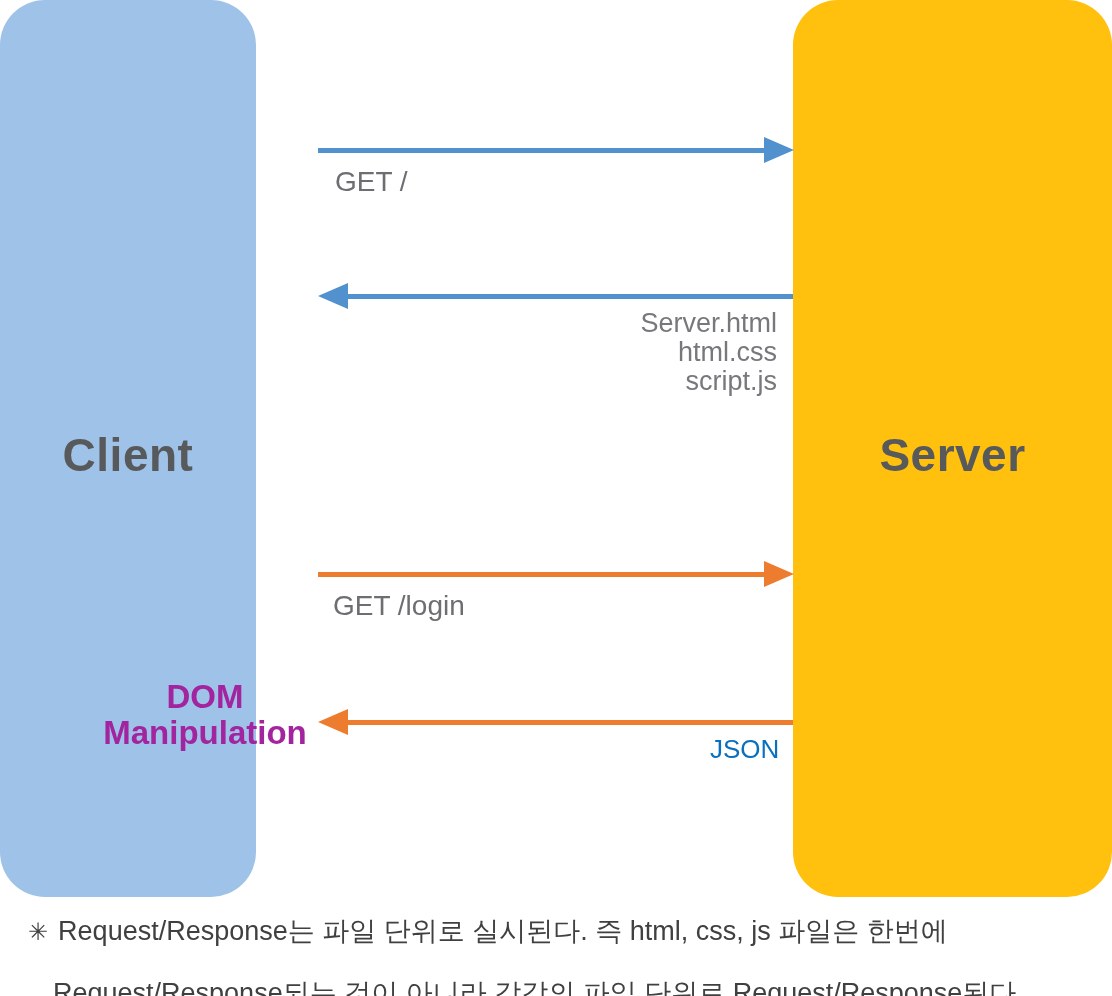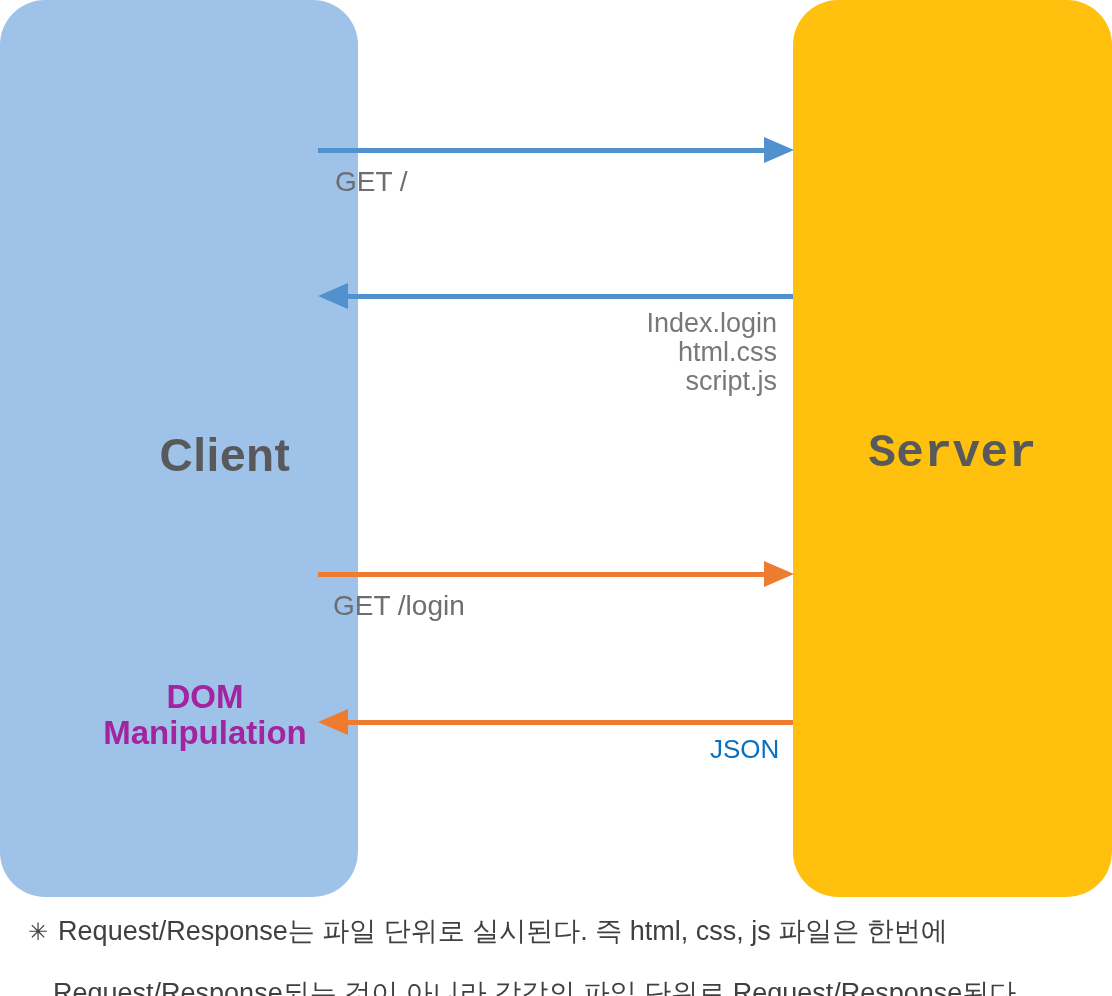--- a/index.html
+++ b/index.html
@@ -5,22 +5,22 @@
   html,body{margin:0;padding:0;background:#fff;}
   .canvas{
     position:relative;width:1112px;height:996px;overflow:hidden;
     font-family:"Liberation Sans", sans-serif;background:#fff;
   }
   .box{position:absolute;top:0;height:897px;border-radius:45px;}
   .box-label{
     position:absolute;top:428px;width:100%;text-align:center;
     font-size:46px;font-weight:bold;letter-spacing:.5px;
   }
-  .client-box{left:0;width:312px;padding-left:46px;}
-  .server-box{left:793px;width:319px;font-family:Liberation Mono, monospace;}
+  .client-box{left:0;width:256px;}
+  .server-box{left:793px;width:319px;}
   .arrow{position:absolute;left:0;top:0;width:0;height:0;}
   .shaft{position:absolute;height:5px;}
   .head{position:absolute;width:0;height:0;border-top:13px solid transparent;border-bottom:13px solid transparent;}
   .head.to-right{border-left:30px solid;}
   .head.to-left{border-right:30px solid;}
   .msg-label{position:absolute;font-size:28px;}
   .file-list{position:absolute;left:577px;width:200px;top:309px;text-align:right;font-size:27px;line-height:29px;}
   .json-label{position:absolute;left:710px;top:734px;font-size:26px;font-weight:normal;}
   .dom-block{position:absolute;left:85px;width:240px;top:679px;text-align:center;
     font-size:33px;font-weight:bold;line-height:36px;}
@@ -45,21 +45,21 @@
     <div class="shaft" style="left: 318px; top: 148px; width: 446px; background: rgb(80, 145, 206);"></div>
     <div class="head to-right" style="left: 764px; top: 137px; border-left-color: rgb(80, 145, 206);"></div>
   </div>
   <div class="msg-label" style="left: 335px; top: 166px; color: rgb(109, 110, 113);">GET /</div>
 
   <div class="arrow">
     <div class="shaft" style="left: 348px; top: 294px; width: 445px; background: rgb(80, 145, 206);"></div>
     <div class="head to-left" style="left: 318px; top: 283px; border-right-color: rgb(80, 145, 206);"></div>
   </div>
   <div class="file-list" style="color: rgb(119, 120, 123);">
-    <div>Index.login</div>
+    <div>Server.html</div>
     <div>html.css</div>
     <div>script.js</div>
   </div>
 
   <div class="arrow">
     <div class="shaft" style="left: 318px; top: 572px; width: 446px; background: rgb(237, 124, 47);"></div>
     <div class="head to-right" style="left: 764px; top: 561px; border-left-color: rgb(237, 124, 47);"></div>
   </div>
   <div class="msg-label" style="left: 333px; top: 590px; color: rgb(109, 110, 113); text-align: right;">GET /login</div>
 

